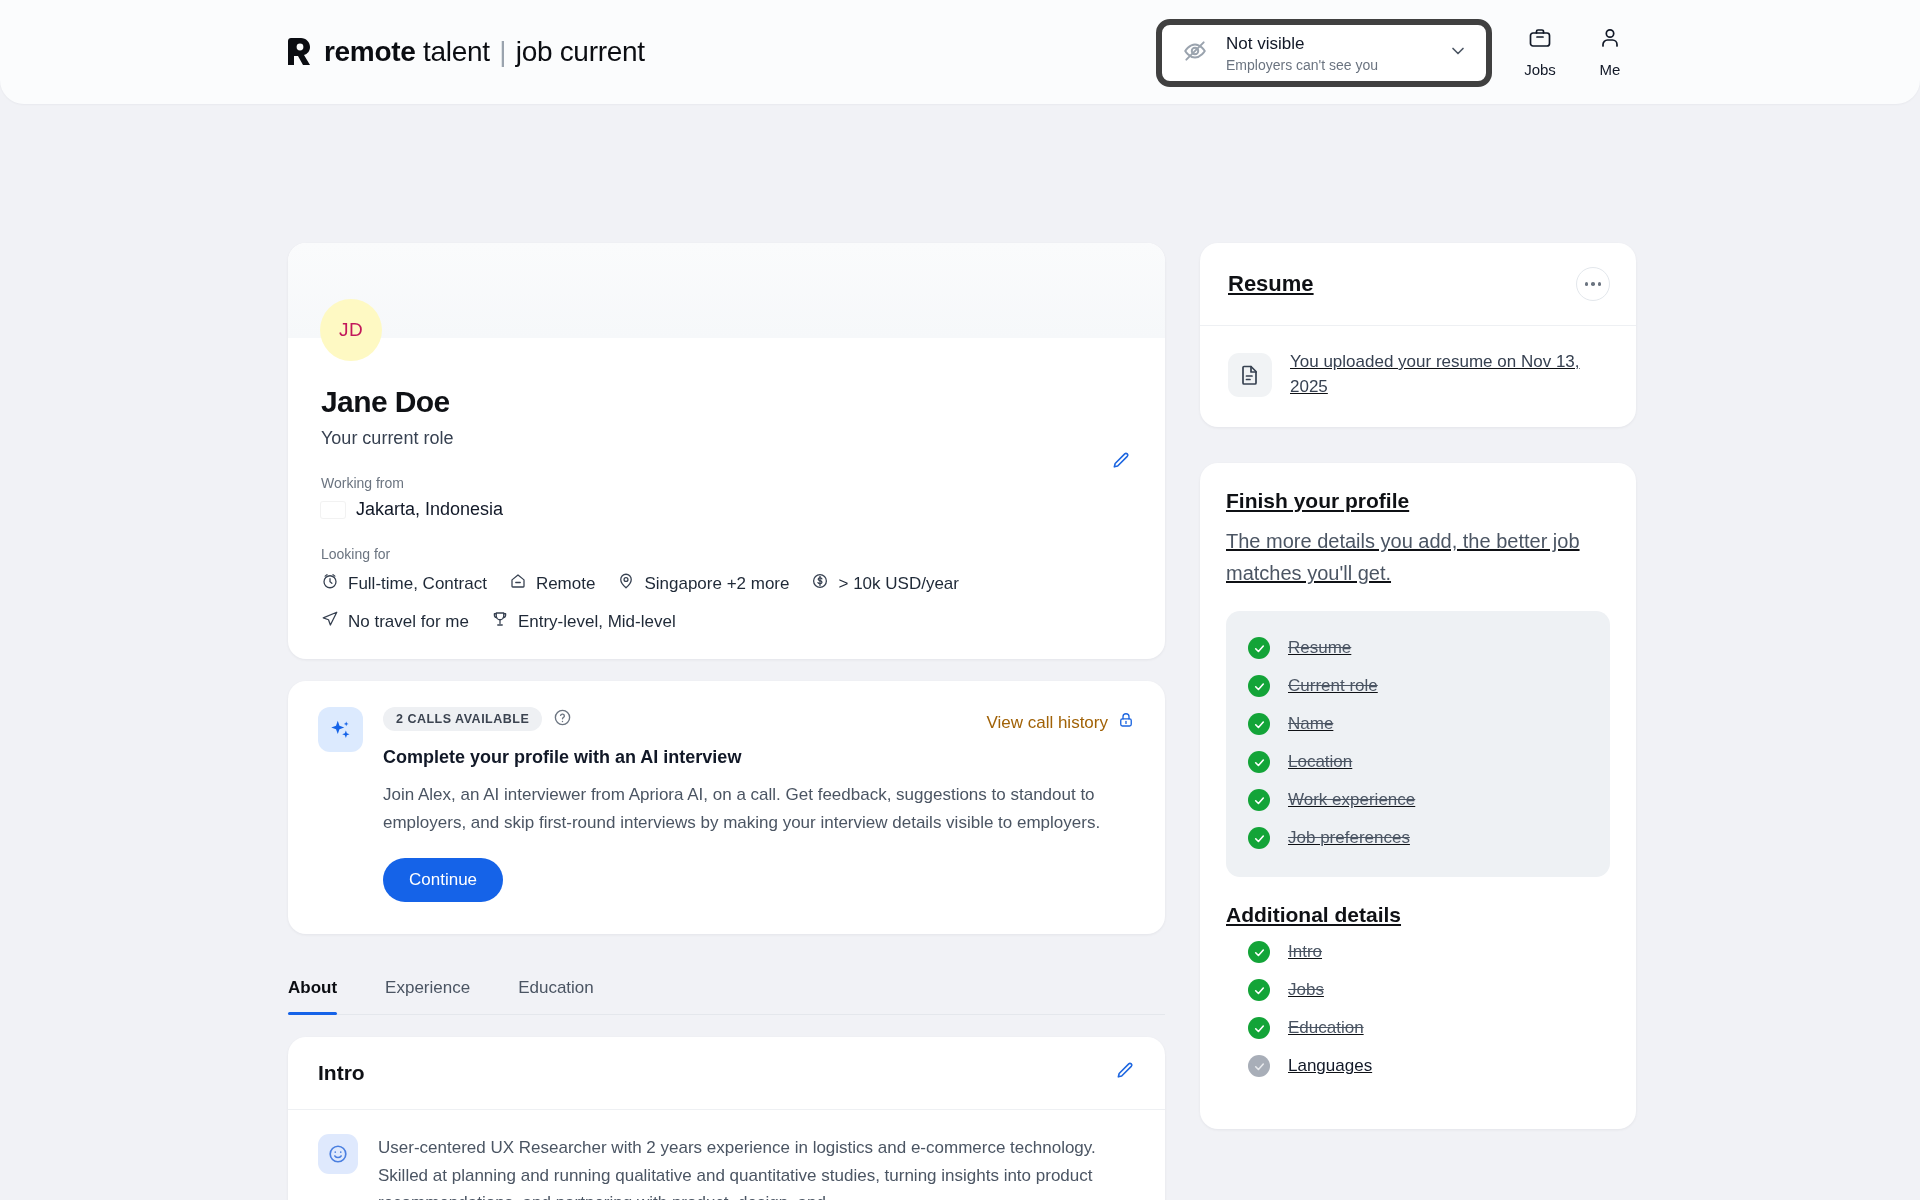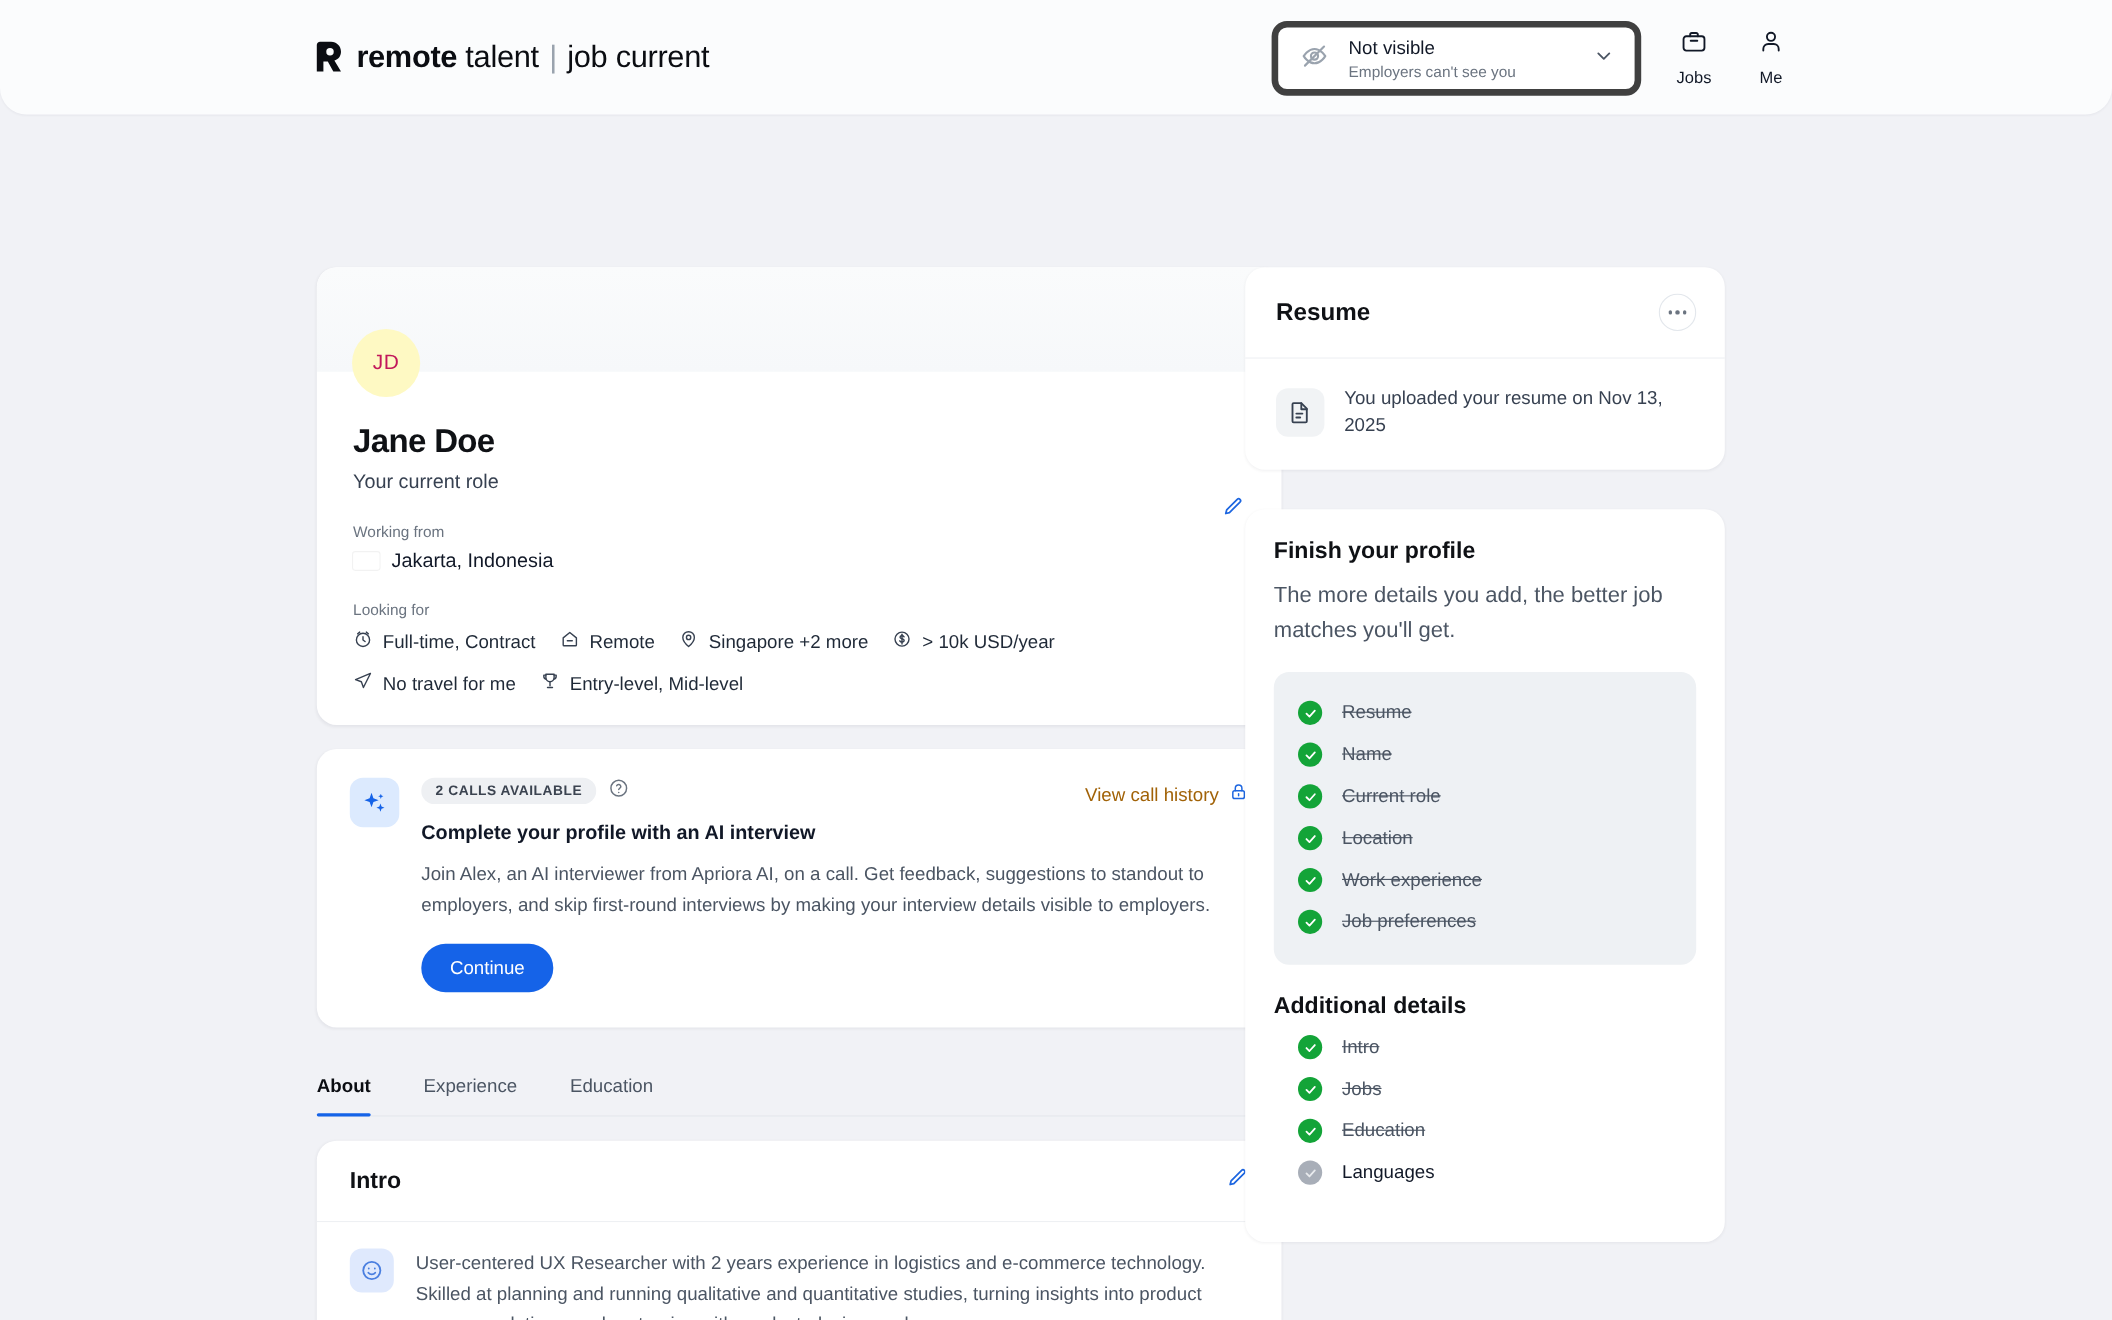--- a/index.html
+++ b/index.html
@@ -50,21 +50,21 @@
     position: absolute; top: 26px;
     width: 60px; display: flex; flex-direction: column; align-items: center; gap: 7px;
     cursor: pointer;
   }
   #nav-jobs { left: 1510px; }
   #nav-me { left: 1580px; }
   .navitem .lbl { font-size: 15px; color: #111827; }
 
   .page { position: relative; width: 1920px; }
   .col-left { position: absolute; left: 288px; top: 139px; width: 877px; }
-  .col-right { position: absolute; left: 1132px; top: 139px; width: 436px; }
+  .col-right { position: absolute; left: 1200px; top: 139px; width: 436px; text-decoration: underline; }
 
   .card { background: #fff; border-radius: 18px; box-shadow: 0 1px 3px rgba(16,24,40,0.06); }
 
   
   .profile { position: relative; padding-bottom: 26px; overflow: hidden; }
   .cover { height: 95px; background: linear-gradient(180deg,#fafbfc 0%, #f6f8fa 100%); border-top-left-radius:18px; border-top-right-radius:18px;}
   .avatar {
     position: absolute; left: 32px; top: 56px;
     width: 62px; height: 62px; border-radius: 50%;
     background: #fef9c3; color: #c2185b;
@@ -418,29 +418,29 @@
               </svg>
           </span>
           <span class="chklbl done">Resume</span>
         </div>
         <div class="chkrow">
           <span class="chk done">
             <svg width="13" height="13" viewBox="0 0 24 24" fill="none" stroke="#fff" stroke-width="3" stroke-linecap="round" stroke-linejoin="round">
                 <polyline points="5 12.5 10 17.5 19 7.5"></polyline>
               </svg>
           </span>
+          <span class="chklbl done">Current role</span>
+        </div>
+        <div class="chkrow">
+          <span class="chk done">
+            <svg width="13" height="13" viewBox="0 0 24 24" fill="none" stroke="#fff" stroke-width="3" stroke-linecap="round" stroke-linejoin="round">
+                <polyline points="5 12.5 10 17.5 19 7.5"></polyline>
+              </svg>
+          </span>
           <span class="chklbl done">Name</span>
-        </div>
-        <div class="chkrow">
-          <span class="chk done">
-            <svg width="13" height="13" viewBox="0 0 24 24" fill="none" stroke="#fff" stroke-width="3" stroke-linecap="round" stroke-linejoin="round">
-                <polyline points="5 12.5 10 17.5 19 7.5"></polyline>
-              </svg>
-          </span>
-          <span class="chklbl done">Current role</span>
         </div>
         <div class="chkrow">
           <span class="chk done">
             <svg width="13" height="13" viewBox="0 0 24 24" fill="none" stroke="#fff" stroke-width="3" stroke-linecap="round" stroke-linejoin="round">
                 <polyline points="5 12.5 10 17.5 19 7.5"></polyline>
               </svg>
           </span>
           <span class="chklbl done">Location</span>
         </div>
         <div class="chkrow">

